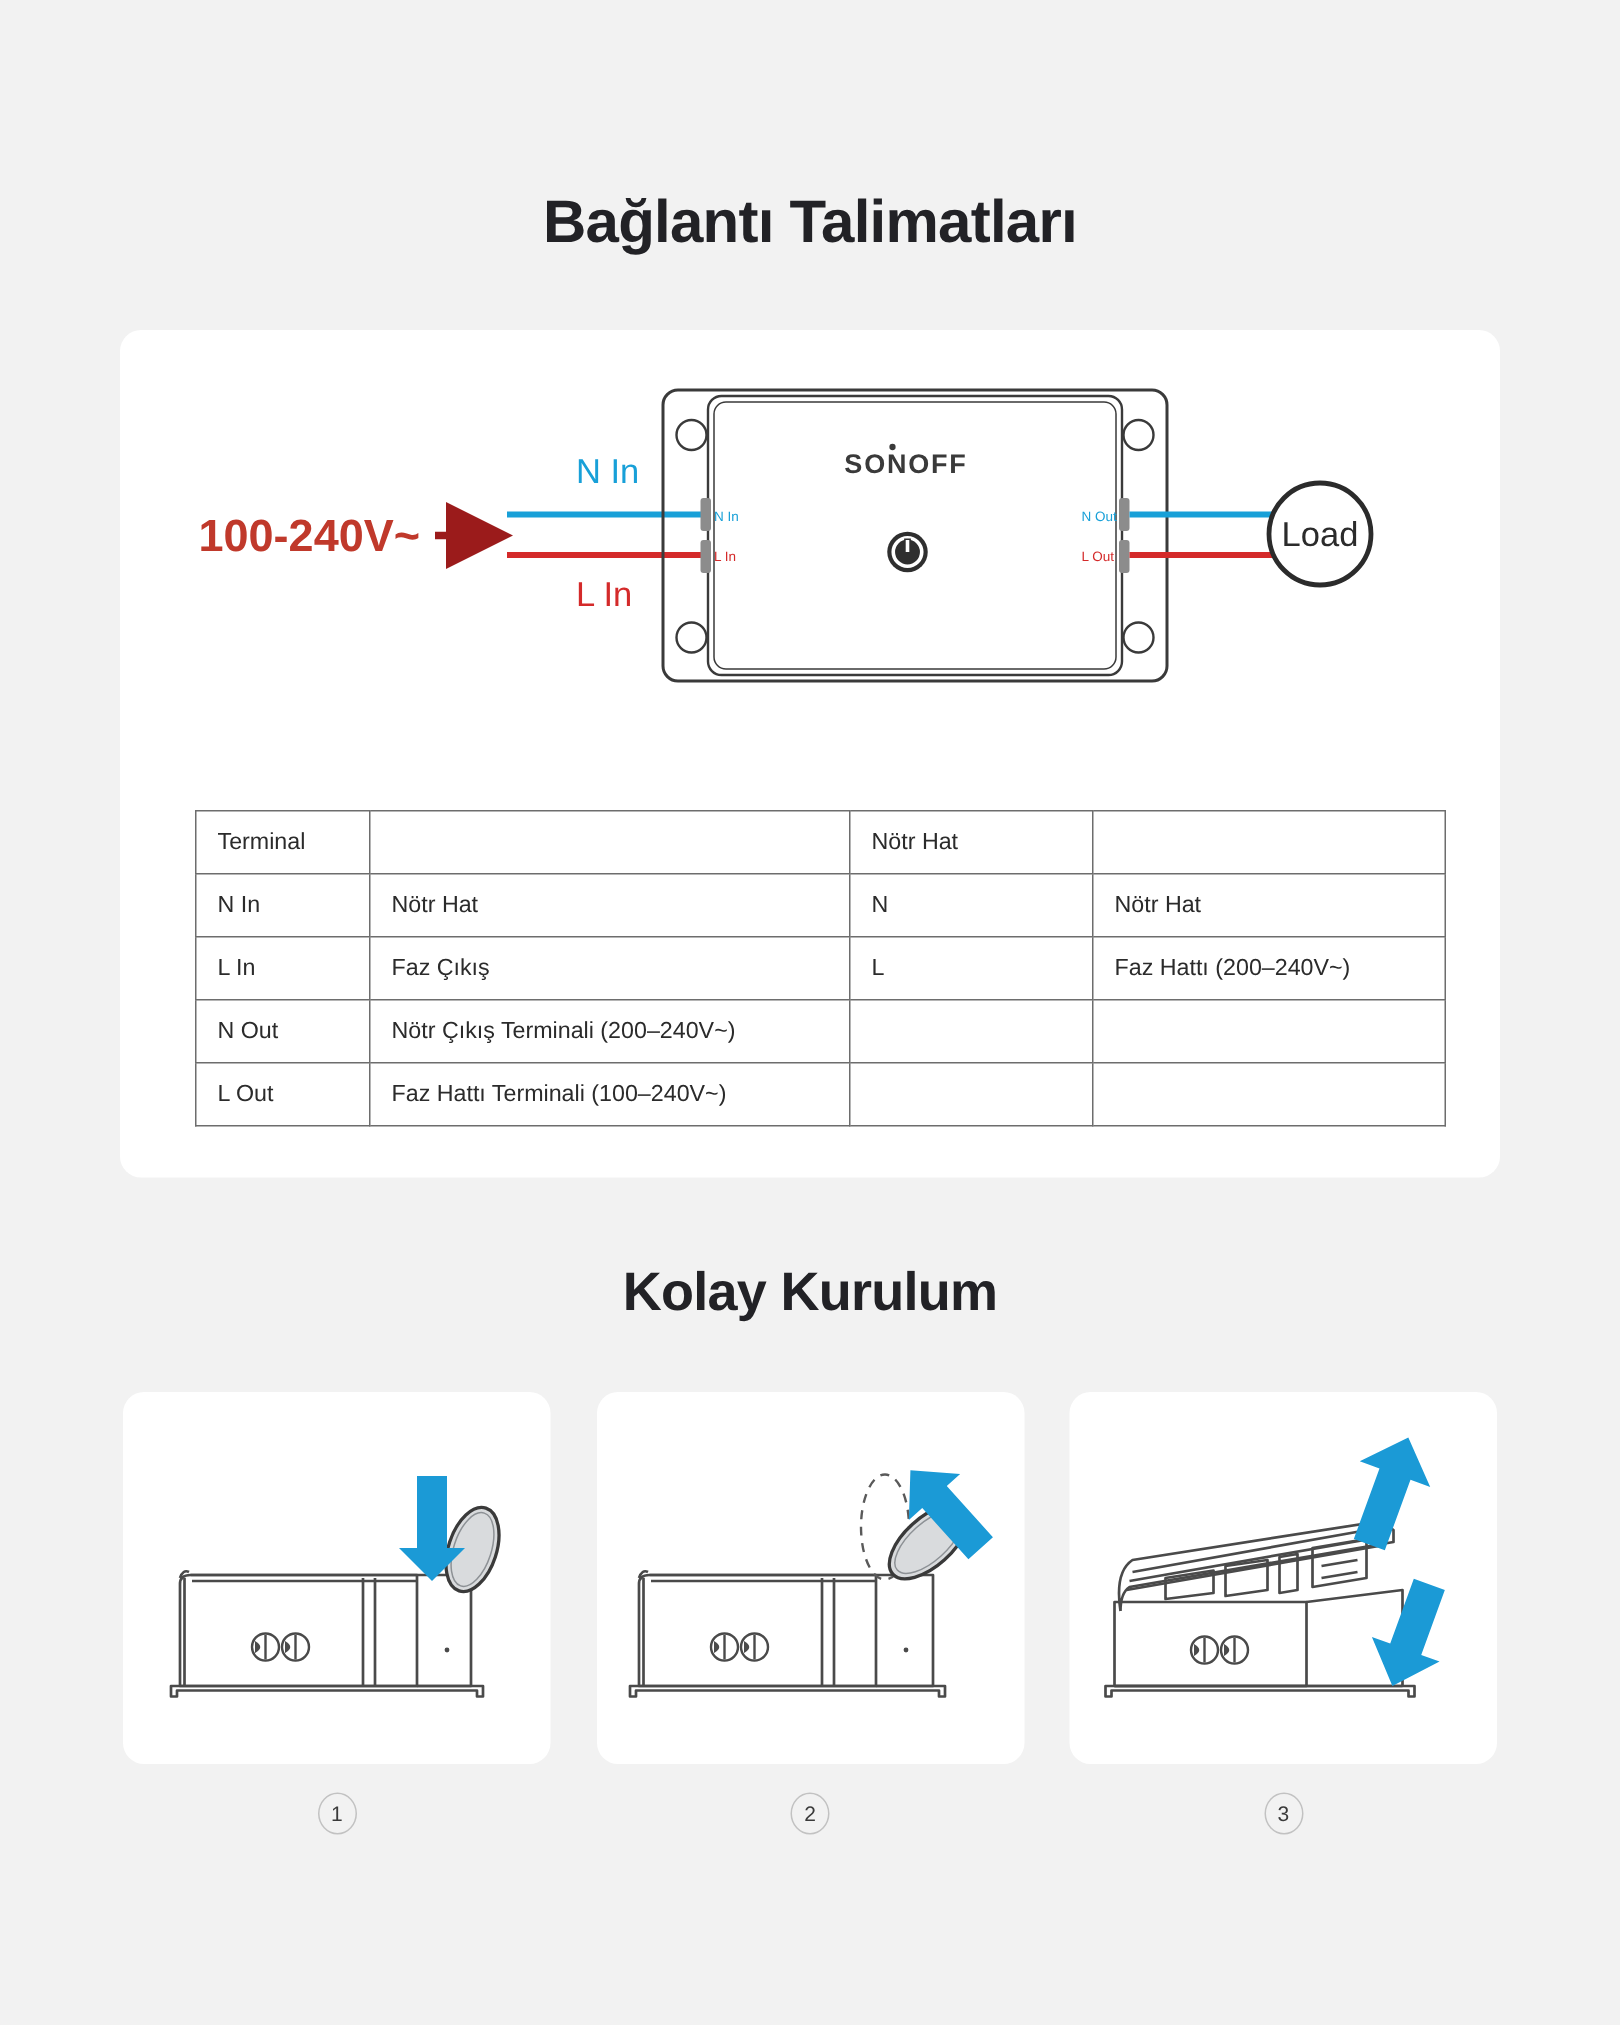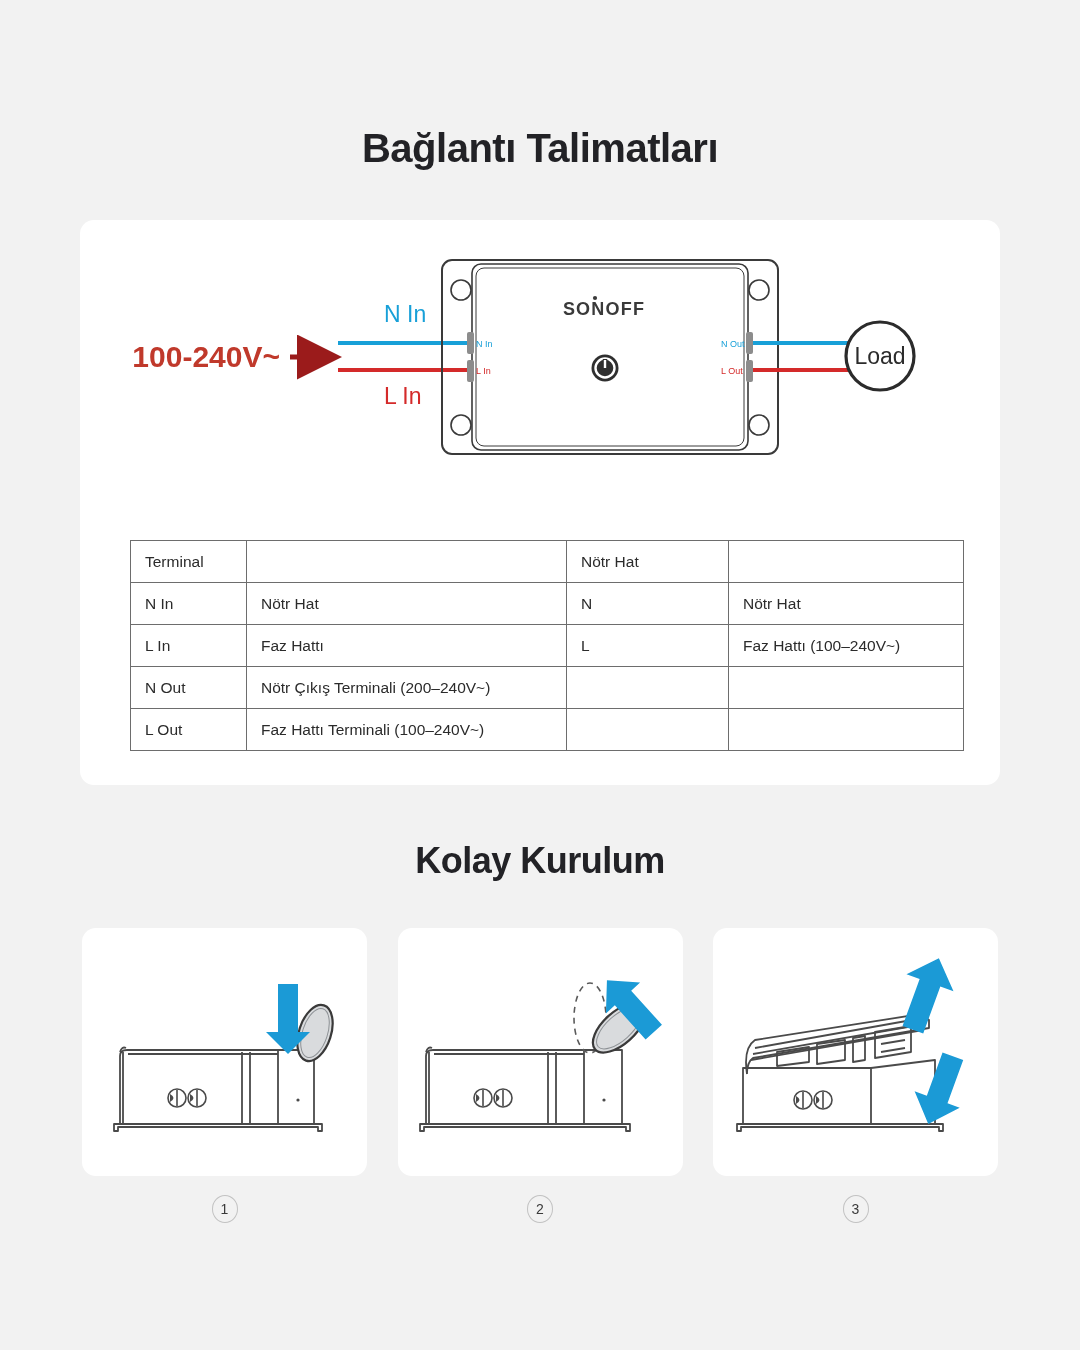--- a/index.html
+++ b/index.html
@@ -170,23 +170,23 @@
           <td class="col-d"></td>
         </tr>
         <tr>
           <td class="col-a">N In</td>
           <td class="col-b">Nötr Hat</td>
           <td class="col-c">N</td>
           <td class="col-d">Nötr Hat</td>
         </tr>
         <tr>
           <td class="col-a">L In</td>
-          <td class="col-b">Faz Hattı</td>
+          <td class="col-b">Faz Çıkış</td>
           <td class="col-c">L</td>
-          <td class="col-d">Faz Hattı (100–240V~)</td>
+          <td class="col-d">Faz Hattı (200–240V~)</td>
         </tr>
         <tr>
           <td class="col-a">N Out</td>
           <td class="col-b">Nötr Çıkış Terminali (200–240V~)</td>
           <td class="col-c"></td>
           <td class="col-d"></td>
         </tr>
         <tr>
           <td class="col-a">L Out</td>
           <td class="col-b">Faz Hattı Terminali (100–240V~)</td>

